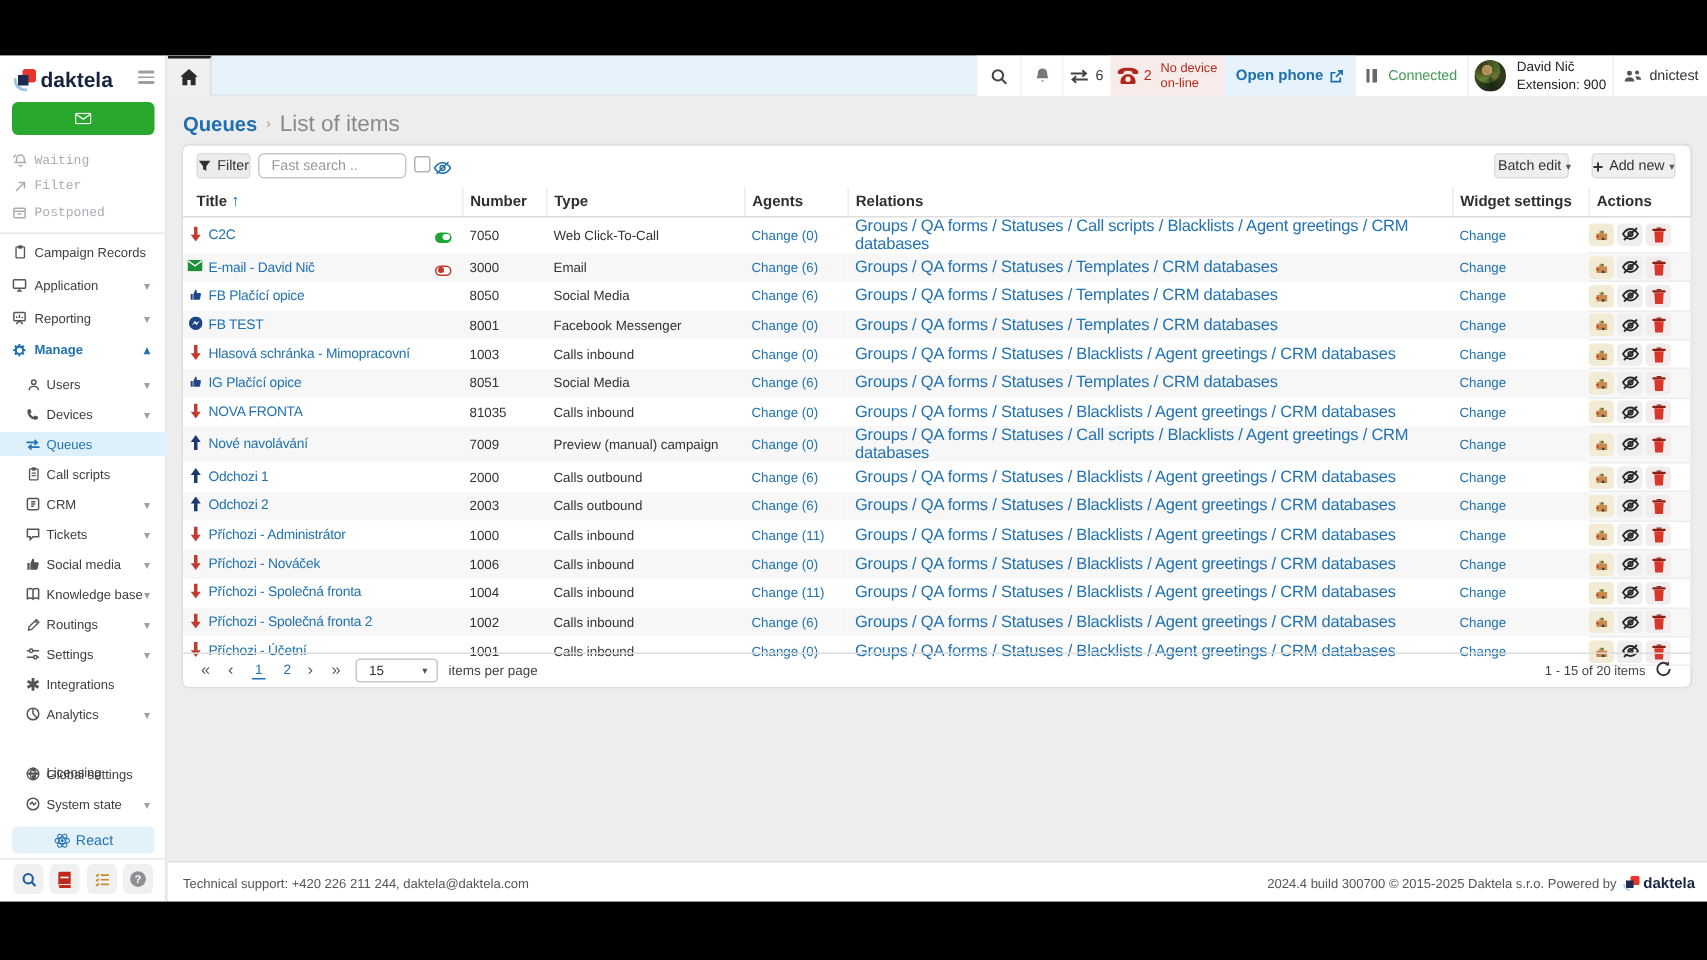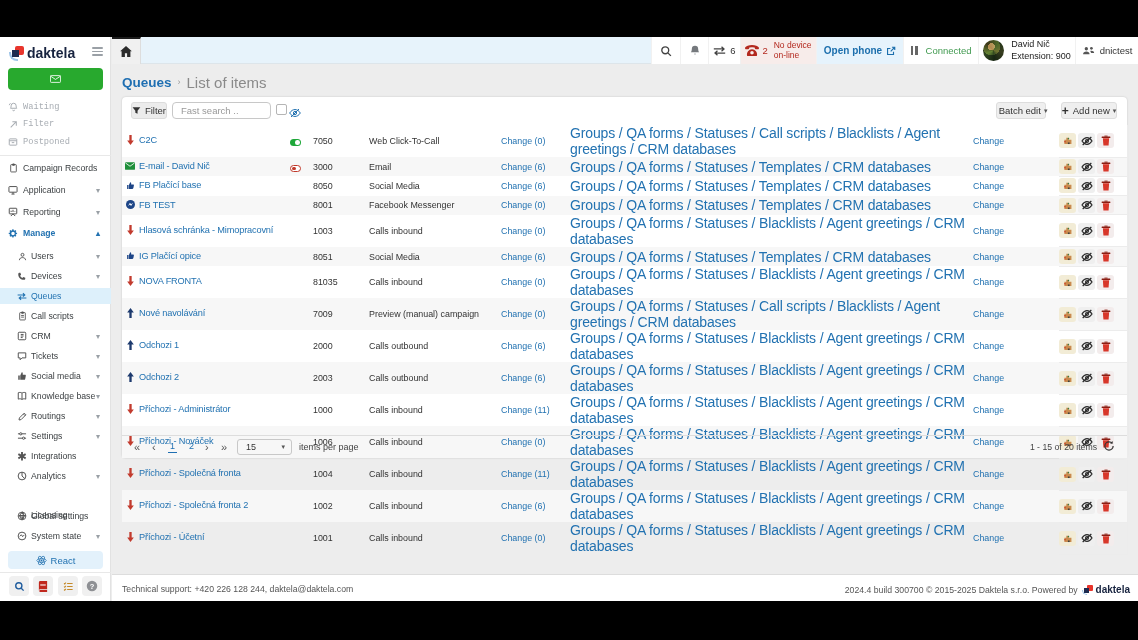--- a/index.html
+++ b/index.html
@@ -46,21 +46,21 @@
 #feye { position:absolute; left:167px; top:7px; }
 .hbtn { position:absolute; top:5px; height:17px; white-space:nowrap; background:#efefef; border:1px solid #ddd; border-radius:3px; font-size:9.5px; color:#333; display:flex; align-items:center; justify-content:center; }
 
 table { position:absolute; left:0; top:28px; width:1005px; border-collapse:collapse; table-layout:fixed; font-size:8.9px; color:#333; }
 col.c1{width:186px} col.c2{width:56px} col.c3{width:132px} col.c4{width:69px} col.c5{width:403px} col.c6{width:91px} col.c7{width:68px}
 th { height:19px; font-size:10px; text-align:left; padding:0 0 0 5px; border-bottom:1px solid #ddd; border-right:1px solid #ececec; font-weight:bold; color:#2f2f2f; }
 th:first-child { padding-left:9px; }
 th:last-child, td:last-child { border-right:none; }
 td { height:19.33px; padding:0 0 0 5px; } td:last-child { padding-left:0; border-bottom:1px solid #ececec; border-right:1px solid #ececec; white-space:nowrap; overflow:hidden; }
 tr.alt td { background:#f7f7f7; }
-td:nth-child(5) { font-size:14px; letter-spacing:-0.15px; }
+td:nth-child(5) { font-size:11px; letter-spacing:-0.15px; }
 td.title a { font-size:9.2px; letter-spacing:-0.15px; }
 td.title { padding-left:3px; }
 a { color:#2272b1; text-decoration:none; }
 .tIcon { display:inline-block; width:10px; text-align:center; margin-right:4px; vertical-align:middle; }
 .tgl { float:right; margin:4px 7px 0 0; width:11px; height:7px; border-radius:4px; position:relative; }
 .tgl.on { background:#1ea739; } .tgl.on::after { content:""; position:absolute; right:1px; top:1.2px; width:4.6px; height:4.6px; background:#fff; border-radius:50%; }
 .tgl.off { background:#fff; border:1px solid #c0392b; } .tgl.off::after { content:""; position:absolute; left:1px; top:0.7px; width:3.6px; height:3.6px; background:#c0392b; border-radius:50%; }
 .acts { display:flex; gap:2px; }
 .ab { width:17px; height:15px; border-radius:3px; flex:none; display:flex; align-items:center; justify-content:center; }
 .ab1 { background:#f2ecd6; } .ab2 { background:#efefef; } .ab3 { background:#f3ecec; }
@@ -417,20 +417,29 @@
       <colgroup>
           <col class="c1">
           <col class="c2">
           <col class="c3">
           <col class="c4">
           <col class="c5">
           <col class="c6">
           <col class="c7">
         </colgroup>
       <tbody>
+          <tr>
+            <th>Title <span style="color:#2272b1;font-size:11px;font-weight:normal">↑</span></th>
+            <th>Number</th>
+            <th>Type</th>
+            <th>Agents</th>
+            <th>Relations</th>
+            <th>Widget settings</th>
+            <th>Actions</th>
+          </tr>
       <tr>
             <td class="title"><span class="tIcon"><svg width="7" height="10" viewBox="0 0 8 12" fill="#c23b2e">
                   <path d="M2.6 0h2.8v6.5H8L4 12 0 6.5h2.6z"></path>
                 </svg></span><a>C2C</a><span class="tgl on"></span></td>
             <td>7050</td>
             <td>Web Click-To-Call</td>
             <td><a>Change (0)</a></td>
             <td><a>Groups / QA forms / Statuses / Call scripts / Blacklists / Agent greetings / CRM databases</a></td>
             <td><a>Change</a></td>
             <td>
@@ -493,21 +502,21 @@
                     <rect x="0.4" y="2" width="11.2" height="1.8" rx="0.5" fill="#8c1d12"></rect>
                     <path d="M4 0.8h4V2H4z" fill="#8c1d12"></path>
                   </svg>
                 </span>
               </div>
             </td>
           </tr>
       <tr>
             <td class="title"><span class="tIcon"><svg width="9" height="9" viewBox="0 0 16 16" fill="#1d4587">
                   <path d="M2 7h2.4v7H2zM5.2 14V7.2L7.6 2c.9 0 1.6.7 1.6 1.6V6h3.6c.9 0 1.5.8 1.3 1.7l-1 4.9c-.2.8-.8 1.4-1.6 1.4z"></path>
-                </svg></span><a>FB Plačící base</a></td>
+                </svg></span><a>FB Plačící opice</a></td>
             <td>8050</td>
             <td>Social Media</td>
             <td><a>Change (6)</a></td>
             <td><a>Groups / QA forms / Statuses / Templates / CRM databases</a></td>
             <td><a>Change</a></td>
             <td>
               <div class="acts">
                 <span class="ab ab1">
                   <svg width="11" height="11" viewBox="0 0 14 14">
                     <path d="M3 6h2.5V3.5h3V6H12v5.5H3z" fill="#c98b4e"></path>
@@ -978,18 +987,18 @@
       <span class="abs" style="left:115px;top:3px;width:55px;height:16px;border:1px solid #c8c8c8;border-radius:3px;display:flex;align-items:center;padding-left:8px;color:#333">15<span style="position:absolute;right:6px;font-size:7px;color:#555">▾</span></span>
       <span class="abs" style="left:177px;top:6px;color:#444">items per page</span>
       <span class="abs" style="right:30px;top:6px;color:#444;font-size:8.7px">1 - 15 of 20 items</span>
       <span class="abs" style="right:12px;top:4px"><svg width="12" height="12" viewBox="0 0 16 16" fill="none" stroke="#333" stroke-width="1.7">
             <path d="M13.5 8A5.5 5.5 0 118 2.5c2 0 3.4.8 4.5 2"></path>
             <path d="M12.8 1.2v3.5H9.3" fill="#333" stroke="none"></path>
           </svg></span>
     </div>
   </div>
   <div id="footer">
-    <span class="abs" style="left:10px;top:9px">Technical support: +420 226 128 244, daktela@daktela.com</span>
+    <span class="abs" style="left:10px;top:9px">Technical support: +420 226 211 244, daktela@daktela.com</span>
     <span class="abs" style="right:8px;top:9px">2024.4 build 300700 © 2015-2025 Daktela s.r.o. Powered by
       <span style="display:inline-block;position:relative;width:11px;height:10px;vertical-align:-2px;margin-left:2px"><span style="position:absolute;right:0;top:0;width:6px;height:6px;background:#e8352c;border-radius:1px"></span><span style="position:absolute;left:2px;top:3px;width:5px;height:5px;background:#1d2b50"></span><span style="position:absolute;left:0;bottom:0;width:5px;height:5px;border:1.5px solid #9fc5e8;border-radius:0 0 0 5px;border-top:none;border-right:none"></span></span>
       <b style="color:#17233f;font-size:10px">daktela</b></span>
   </div>
 </div>
 
 </body></html>

